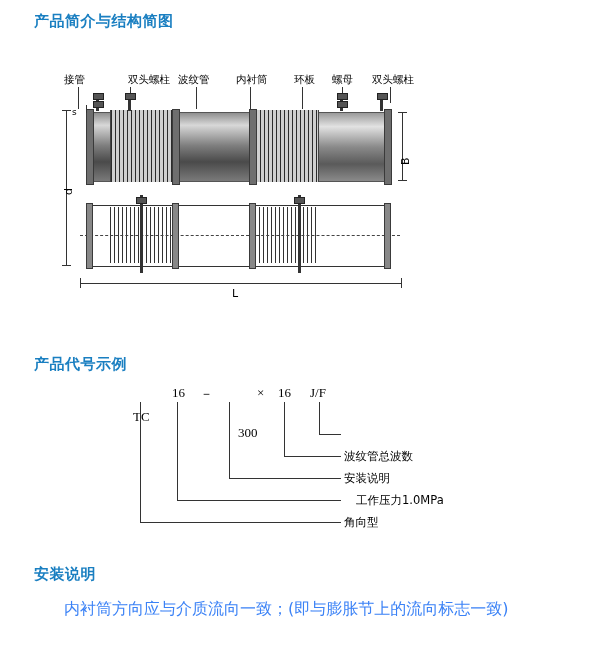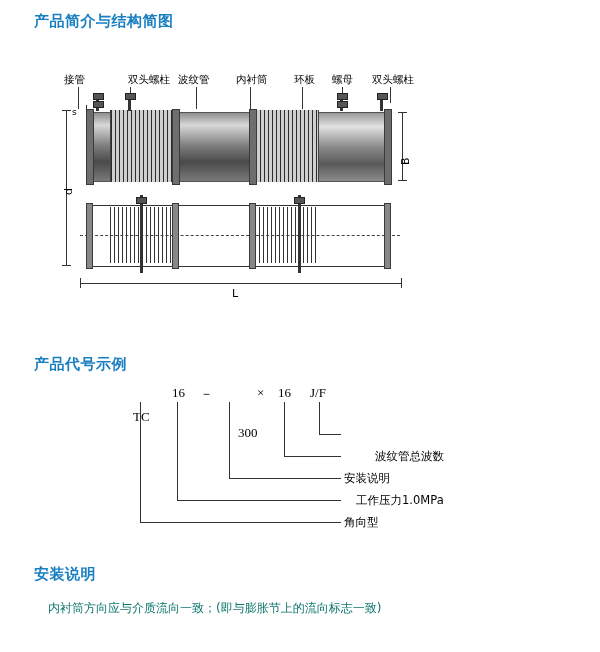--- a/index.html
+++ b/index.html
@@ -108,22 +108,22 @@
     white-space:nowrap;
   }
   .code-desc{
     position:absolute;font-size:11.5px;color:#000;white-space:nowrap;
   }
   .vline{position:absolute;width:1px;background:#333;}
   .hl{position:absolute;height:1px;background:#333;}
 
   
   #notes{
-    position:absolute;left:48px;top:598px;width:520px;
-    font-size:12px;line-height:21px;color:#0f766e;
+    position:absolute;left:64px;top:598px;width:520px;
+    font-size:16px;line-height:21px;color:#3b82f6;
   }
 </style>
 </head>
 <body>
 
 <div class="section-title" id="title-1">产品简介与结构简图</div>
 <div class="section-title" id="title-2">产品代号示例</div>
 <div class="section-title" id="title-3">安装说明</div>
 
 <div id="diagram1">
@@ -206,21 +206,21 @@
   <div class="code-token" style="left:238px;top:5px;margin-top:40px;">300</div>
   <div class="code-token" style="left:257px;top:5px;">×</div>
   <div class="code-token" style="left:278px;top:5px;">16</div>
   <div class="code-token" style="left:310px;top:5px;">J/F</div>
 
   <div class="vline" style="left:319px;top:22px;height:32px;"></div>
   <div class="hl" style="left:319px;top:54px;width:22px;"></div>
 
   <div class="vline" style="left:284px;top:22px;height:54px;"></div>
   <div class="hl" style="left:284px;top:76px;width:57px;"></div>
-  <div class="code-desc" style="left:344px;top:69px;margin-left:31px;">波纹管总波数</div>
+  <div class="code-desc" style="left:344px;top:69px;">波纹管总波数</div>
 
   <div class="vline" style="left:229px;top:22px;height:76px;"></div>
   <div class="hl" style="left:229px;top:98px;width:112px;"></div>
   <div class="code-desc" style="left:344px;top:91px;">安装说明</div>
 
   <div class="vline" style="left:177px;top:22px;height:98px;"></div>
   <div class="hl" style="left:177px;top:120px;width:164px;"></div>
   <div class="code-desc" style="left:356px;top:113px;">工作压力1.0MPa</div>
 
   <div class="vline" style="left:140px;top:22px;height:120px;"></div>

